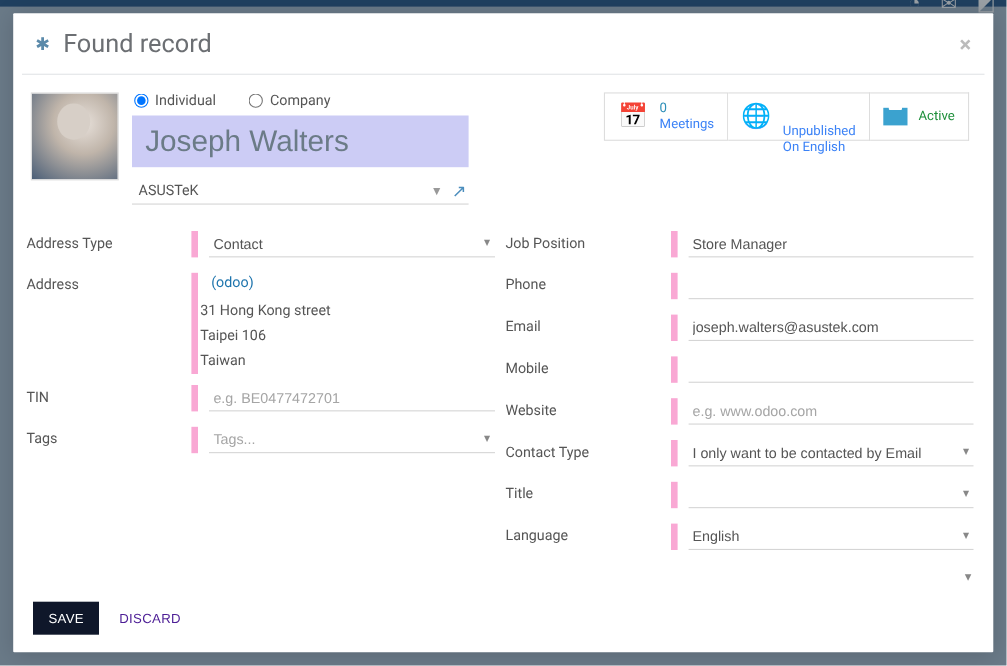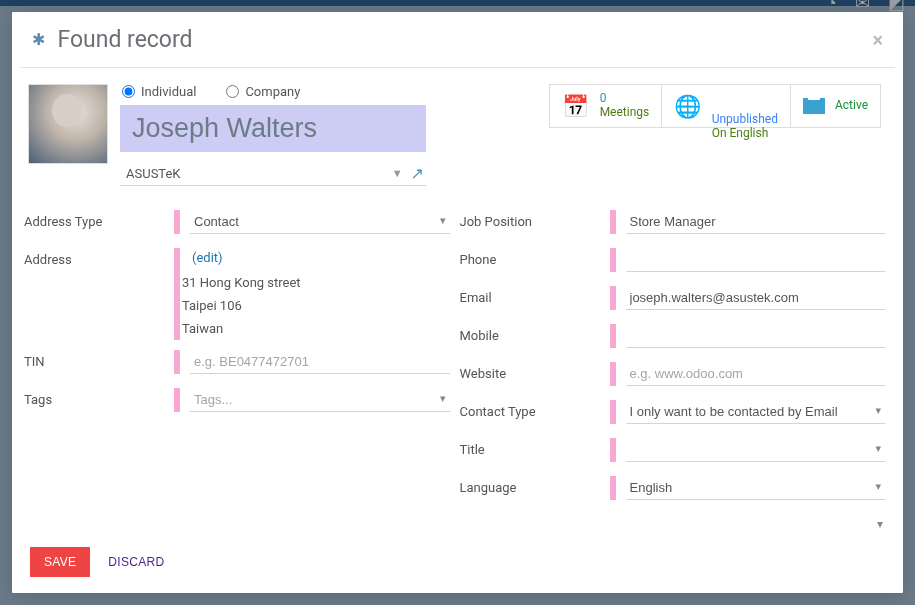--- a/index.html
+++ b/index.html
@@ -126,21 +126,21 @@
       background: #3ba2cf;
       position: relative;
     }
     .stat-icon.box::before {
       content:""; position:absolute; left:5px; top:-3px; width:12px; height:5px; background:#fff; border-radius:1px;
     }
     .stat-text { line-height: 1.15; font-size: 12px; }
     .stat-text .primary { color: #2d8fb8; }
     .stat-text .primary.red { color: #3b82f6; margin-top: 41px; }
     .stat-text .primary.green { color: #1d8f3a; }
-    .stat-text .secondary { color: #4d7c0f; }
+    .stat-text .secondary { color: #3b82f6; }
 
     .form-grid {
       display: flex;
       margin-top: 24px;
       gap: 10px;
       justify-content: space-between;
     }
     .col { flex: 1; }
     .borderL { border-left: 6px solid #f9a8d4; padding-left: 10px; }
     .row { display: flex; align-items: flex-start; margin-bottom: 10px; min-height: 28px; }
@@ -168,21 +168,21 @@
     .addr-block { padding: 2px 0 0 2px; }
     .edit-link { color: #1d74ad; margin: 0 0 6px 10px; display: inline-block; cursor: pointer; }
     .addr-line { padding: 4px 0; color: #555; }
     .tags-placeholder { color: #999; }
 
     .modal-footer {
       padding: 12px 18px 16px 18px;
       display: flex; align-items: center; gap: 18px;
     }
     .btn-primary {
-      background: #ef4444;
+      background: #0f172a;
       color: #fff;
       border: none;
       padding: 8px 14px;
       font-size: 12px;
       letter-spacing: .3px;
       cursor: pointer;
     }
     .btn-link {
       background: none; border: none;
       color: #4c1d95; font-size: 12px; letter-spacing: .3px;
@@ -269,21 +269,21 @@
             <div class="select-wrap">
               <select class="select">
                 <option>Contact</option>
               </select>
             </div>
           </div>
         </div>
         <div class="row">
           <div class="label">Address</div>
           <div class="value borderL addr-block">
-            <span class="edit-link">(edit)</span>
+            <span class="edit-link">(odoo)</span>
             <div class="addr-line">31 Hong Kong street</div>
             <div class="addr-line">Taipei  106</div>
             <div class="addr-line">Taiwan</div>
           </div>
         </div>
         <div class="row">
           <div class="label">TIN</div>
           <div class="value borderL">
             <input class="textin" placeholder="e.g. BE0477472701" style="">
           </div>

